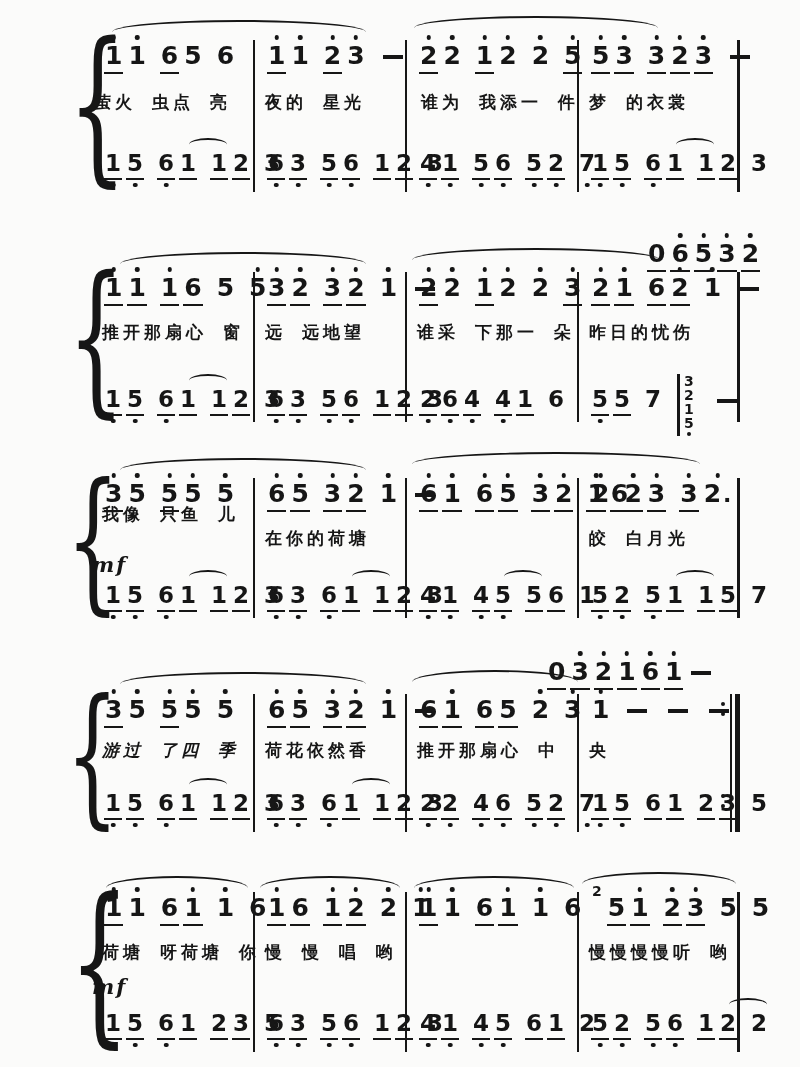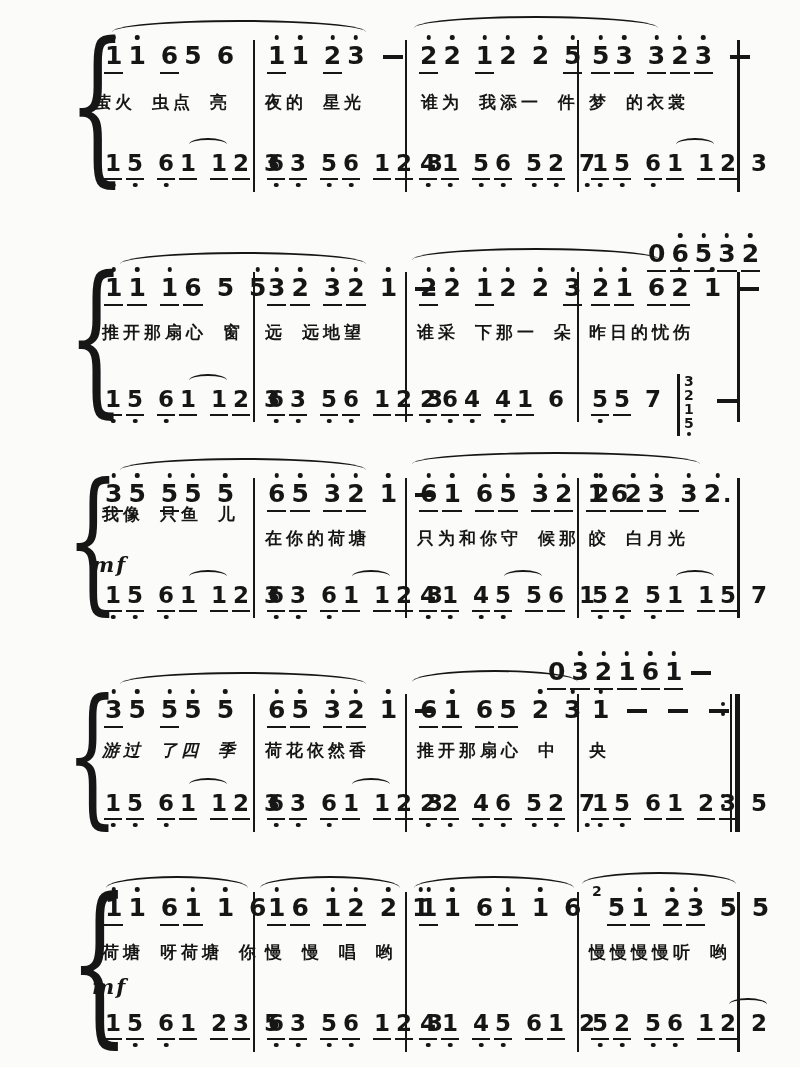--- a/index.html
+++ b/index.html
@@ -85,21 +85,20 @@
     <div class="slur" style="left: 412px; width: 248px; top: 248px;"></div>
     <div class="row melrow" style="left: 645px; top: 240px;"><span class="note u"><span class="num">0</span></span><span class="note u"><span class="num">6</span><span class="dot da"></span></span><span class="note u"><span class="num">5</span><span class="dot da"></span></span><span class="note u"><span class="num">3</span><span class="dot da"></span></span><span class="note u"><span class="num">2</span><span class="dot da"></span></span></div>
     <div class="brace" style="left: 44px; top: 447.52px; font-size: 154px; line-height: 184.8px;">{</div>
     <div class="row melrow" style="left: 102px; top: 480px;"><span class="note u"><span class="num">3</span><span class="dot da"></span></span><span class="note"><span class="num">5</span><span class="dot da"></span></span><span class="gap"></span><span class="note u"><span class="num">5</span><span class="dot da"></span></span><span class="note"><span class="num">5</span><span class="dot da"></span></span><span class="gap"></span><span class="note"><span class="num">5</span><span class="dot da"></span></span></div>
     <div class="lyric" style="left: 102px; top: 502px;">我像 只鱼 儿</div>
     <div class="row bassrow" style="left: 102px; top: 582px;"><span class="note u"><span class="num">1</span><span class="dot db"></span></span><span class="note u"><span class="num">5</span><span class="dot db"></span></span><span class="gap"></span><span class="note u"><span class="num">6</span><span class="dot db"></span></span><span class="note u"><span class="num">1</span><span class="tie"></span></span><span class="gap"></span><span class="note u"><span class="num">1</span></span><span class="note u"><span class="num">2</span></span><span class="gap"></span><span class="note"><span class="num">3</span></span></div>
     <div class="row melrow" style="left: 265px; top: 480px;"><span class="note u"><span class="num">6</span><span class="dot da"></span></span><span class="note u"><span class="num">5</span><span class="dot da"></span></span><span class="gap"></span><span class="note u"><span class="num">3</span><span class="dot da"></span></span><span class="note u"><span class="num">2</span><span class="dot da"></span></span><span class="gap"></span><span class="note"><span class="num">1</span><span class="dot da"></span></span><span class="gap"></span><span class="dashtok"><i></i></span></div>
     <div class="lyric" style="left: 265px; top: 526px;">在你的荷塘</div>
     <div class="row bassrow" style="left: 265px; top: 582px;"><span class="note u"><span class="num">6</span><span class="dot db"></span></span><span class="note u"><span class="num">3</span><span class="dot db"></span></span><span class="gap"></span><span class="note u"><span class="num">6</span><span class="dot db"></span></span><span class="note u"><span class="num">1</span><span class="tie"></span></span><span class="gap"></span><span class="note u"><span class="num">1</span></span><span class="note u"><span class="num">2</span></span><span class="gap"></span><span class="note"><span class="num">3</span></span></div>
     <div class="row melrow" style="left: 417px; top: 480px;"><span class="note u"><span class="num">6</span><span class="dot da"></span></span><span class="note u"><span class="num">1</span><span class="dot da"></span></span><span class="gap"></span><span class="note u"><span class="num">6</span><span class="dot da"></span></span><span class="note u"><span class="num">5</span><span class="dot da"></span></span><span class="gap"></span><span class="note u"><span class="num">3</span><span class="dot da"></span></span><span class="note u"><span class="num">2</span><span class="dot da"></span></span><span class="gap"></span><span class="note u"><span class="num">1</span><span class="dot da"></span></span><span class="note u"><span class="num">6</span></span></div>
-    <div class="lyric" style="left: 417px; top: 526px;">只为和你守 候那</div>
     <div class="row bassrow" style="left: 417px; top: 582px;"><span class="note u"><span class="num">4</span><span class="dot db"></span></span><span class="note u"><span class="num">1</span><span class="dot db"></span></span><span class="gap"></span><span class="note u"><span class="num">4</span><span class="dot db"></span></span><span class="note u"><span class="num">5</span><span class="dot db"></span><span class="tie"></span></span><span class="gap"></span><span class="note u"><span class="num">5</span></span><span class="note u"><span class="num">6</span></span><span class="gap"></span><span class="note"><span class="num">1</span></span></div>
     <div class="row melrow" style="left: 589px; top: 480px;"><span class="note"><span class="num">2</span><span class="dot da"></span></span><span class="gap"></span><span class="note u"><span class="num">2</span><span class="dot da"></span></span><span class="note u"><span class="num">3</span><span class="dot da"></span></span><span class="gap"></span><span class="note u"><span class="num">3</span><span class="dot da"></span></span><span class="note"><span class="num">2</span><span class="aug">.</span><span class="dot da"></span></span></div>
     <div class="lyric" style="left: 589px; top: 526px;">皎 白月光</div>
     <div class="row bassrow" style="left: 589px; top: 582px;"><span class="note u"><span class="num">5</span><span class="dot db"></span></span><span class="note u"><span class="num">2</span><span class="dot db"></span></span><span class="gap"></span><span class="note u"><span class="num">5</span><span class="dot db"></span></span><span class="note u"><span class="num">1</span><span class="tie"></span></span><span class="gap"></span><span class="note u"><span class="num">1</span></span><span class="note u"><span class="num">5</span></span><span class="gap"></span><span class="note"><span class="num">7</span></span></div>
     <div class="bar" style="left: 253px; top: 478px; height: 140px;"></div>
     <div class="bar" style="left: 405px; top: 478px; height: 140px;"></div>
     <div class="bar" style="left: 577px; top: 478px; height: 140px;"></div>
     <div class="bar" style="left: 737px; top: 478px; height: 140px; width: 2.5px;"></div>
     <div class="slur" style="left: 120px; width: 246px; top: 458px;"></div>
     <div class="slur" style="left: 412px; width: 288px; top: 452px;"></div>

